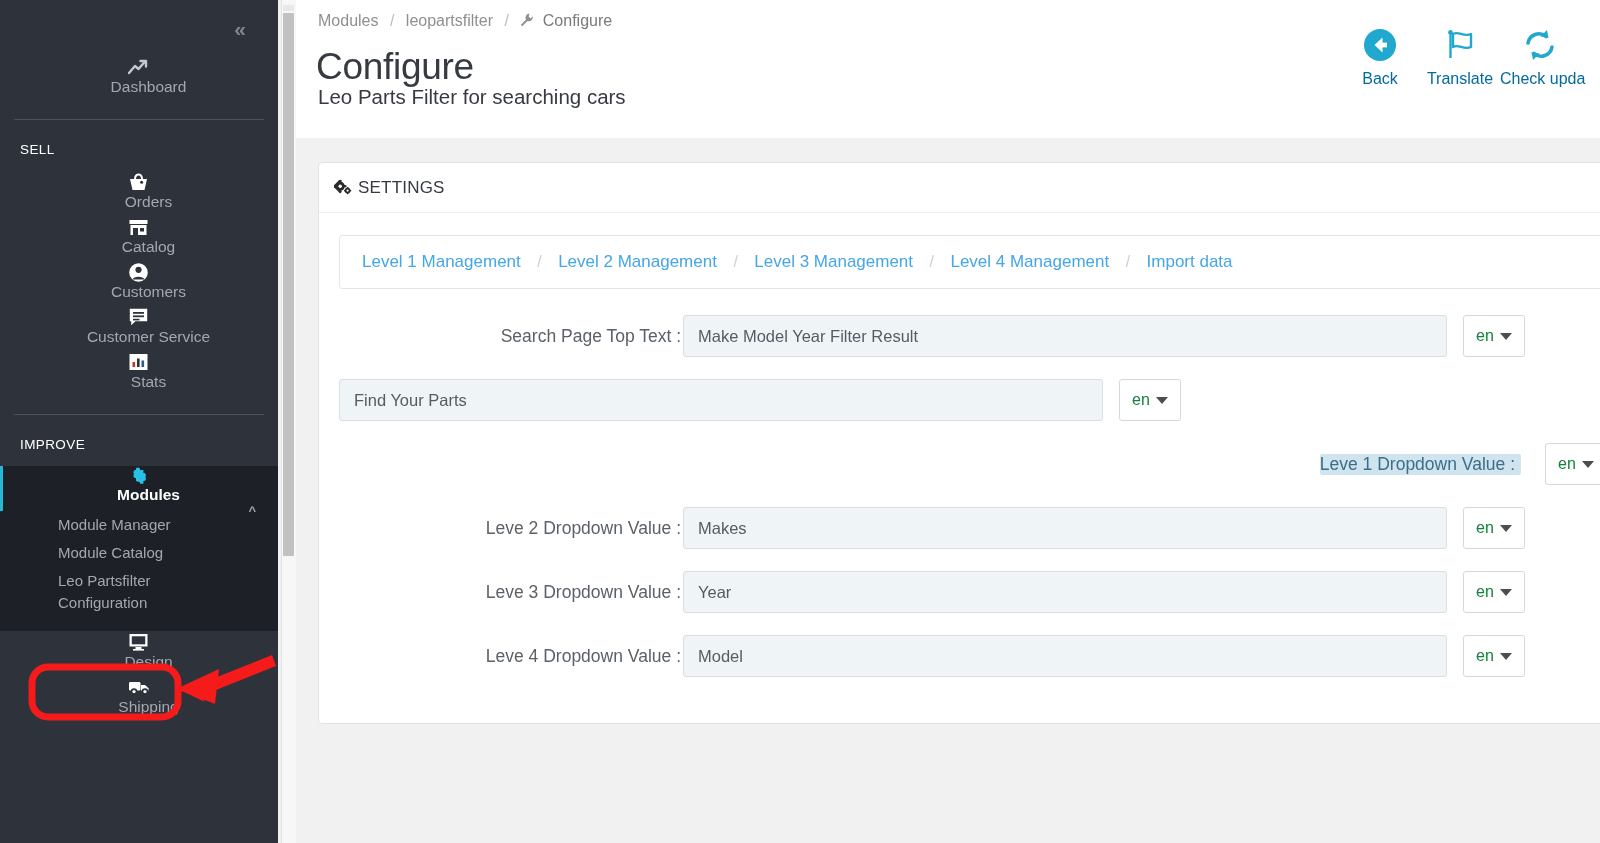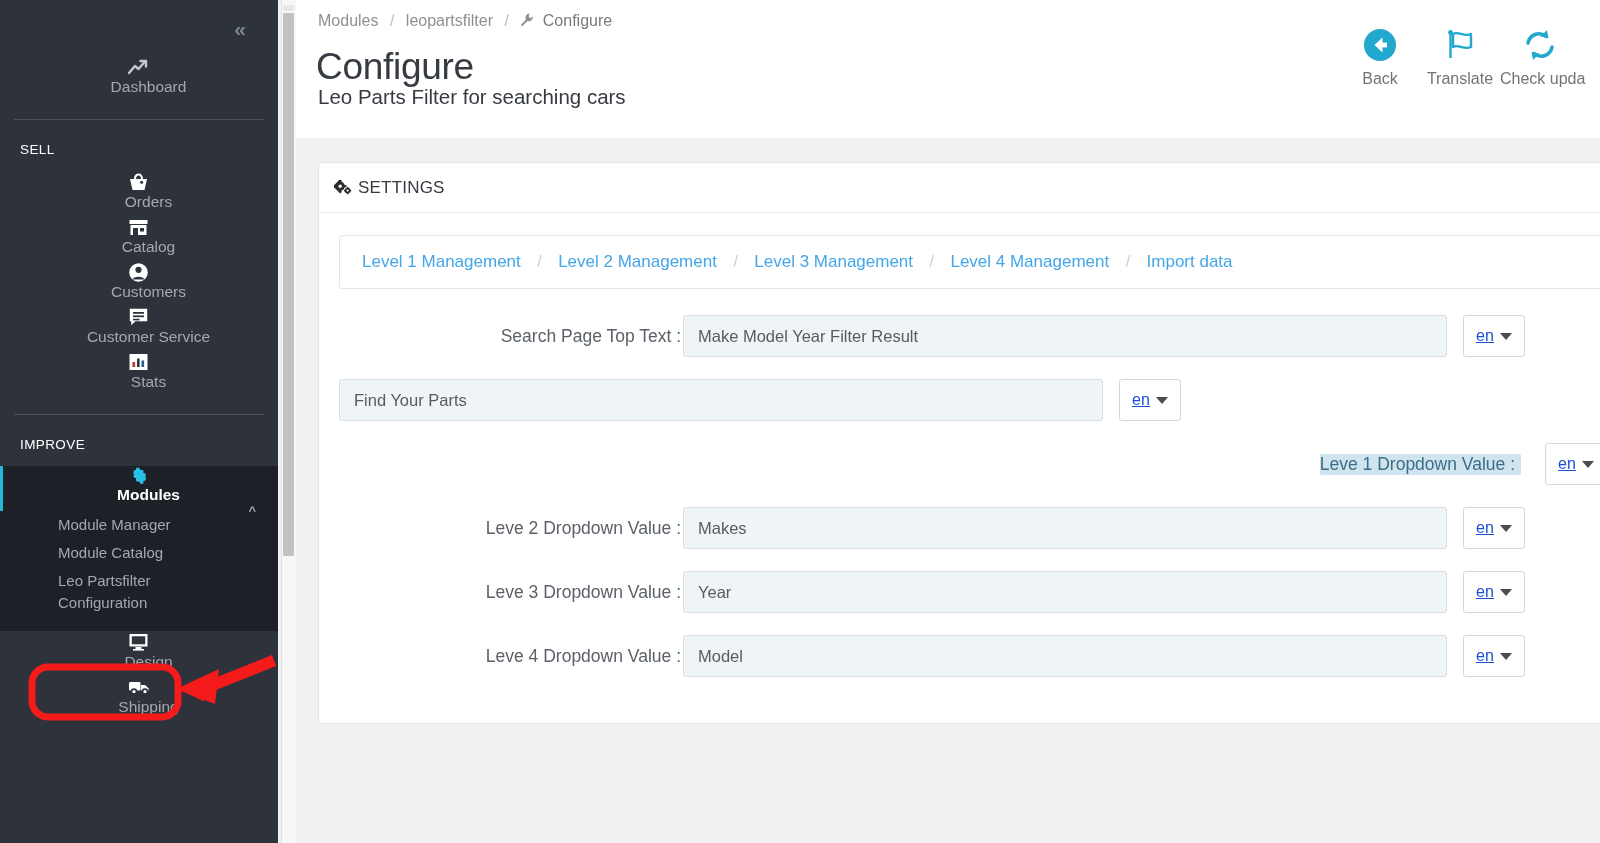--- a/index.html
+++ b/index.html
@@ -107,21 +107,21 @@
   #toolbar {
     position: absolute; right: 0px; top: 22px;
     display: flex; align-items: flex-start; gap: 0px;
   }
   .tb-item {
     width: 80px; display: flex; flex-direction: column; align-items: center;
     cursor: pointer; text-decoration: none;
   }
   .tb-item .tb-ico { height: 46px; display: flex; align-items: center; }
   .tb-item .tb-lbl {
-    font-size: 16px; color: #737373; margin-top: 2px; white-space: nowrap;
+    font-size: 16px; color: #0369a1; margin-top: 2px; white-space: nowrap;
   }
   .tb-item:last-child { width: 100px; align-items: flex-start; }
   .tb-item:last-child .tb-ico { padding-left: 22px; }
 
   #content-bg {
     position: absolute; left: 0; top: 138px;
     width: 1304px; height: 705px; background: #f1f1f1;
   }
 
   
@@ -166,21 +166,21 @@
     width: 764px; height: 42px;
     background: #eff4f7; border: 1px solid #d6e0e6; border-radius: 3px;
     font-size: 16.5px; color: #555c63;
     padding: 0 14px; outline: none;
     font-family: "Liberation Sans", sans-serif;
   }
   .lang-btn {
     margin-left: 16px; height: 42px; min-width: 62px;
     background: #fff; border: 1px solid #d8d8d8; border-radius: 3px;
     display: flex; align-items: center; justify-content: center; gap: 6px;
-    font-size: 16px; color: #1d4ed8; cursor: pointer; text-decoration: underline;
+    font-size: 16px; color: #15803d; cursor: pointer;
   }
   .caret { width: 0; height: 0; border-left: 6px solid transparent;
     border-right: 6px solid transparent; border-top: 7px solid #4d4d4d; }
 
   
   #annot { position: absolute; left: 0; top: 0; width: 1600px; height: 843px;
     pointer-events: none; }
 </style>
 </head>
 <body>

